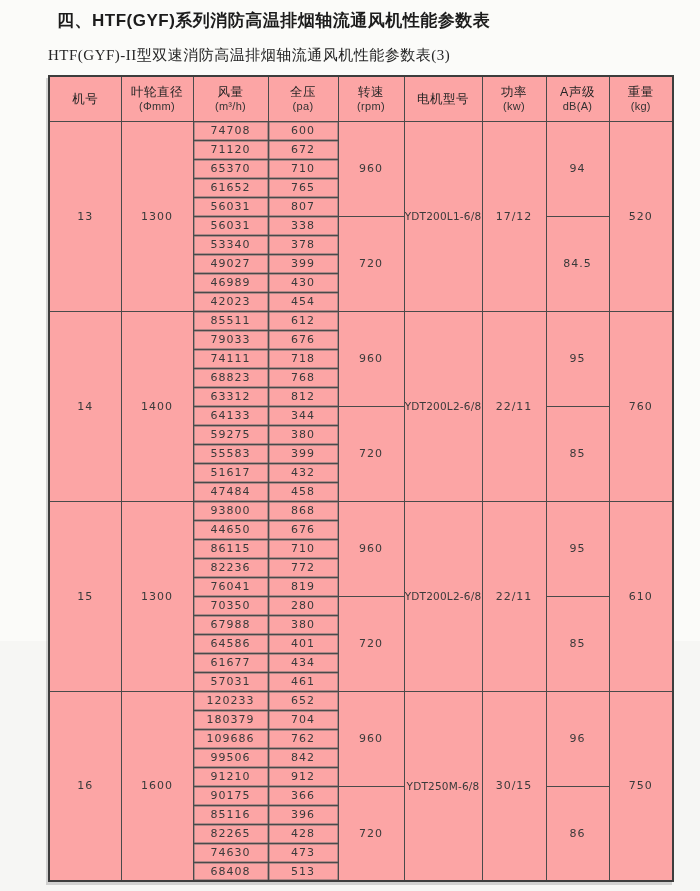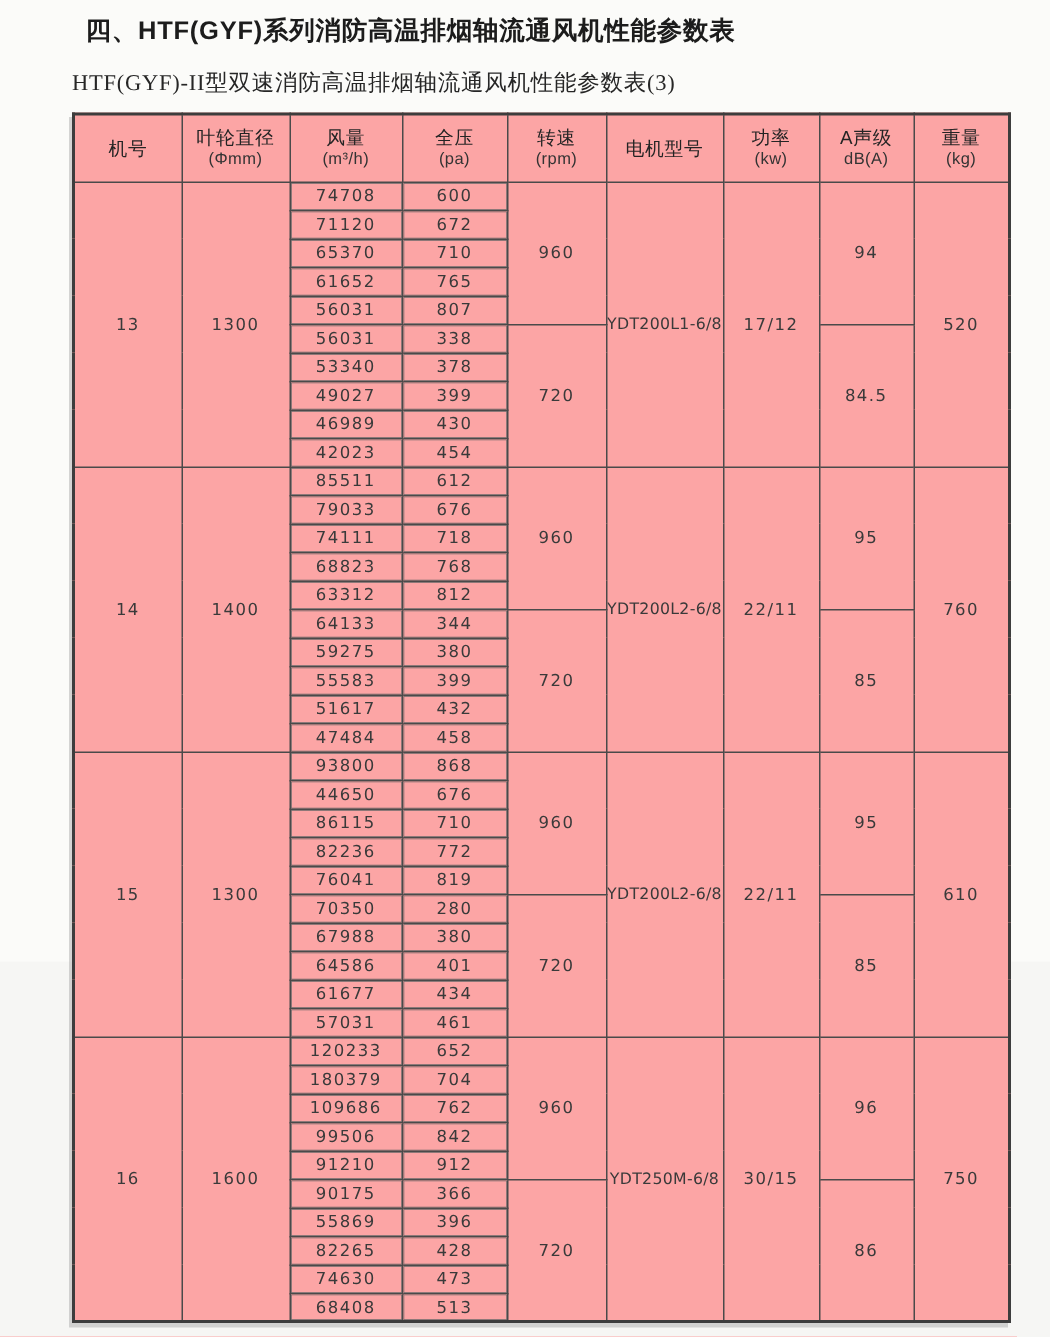--- a/index.html
+++ b/index.html
@@ -310,21 +310,21 @@
           <td class="cell-flow">91210</td>
           <td class="cell-press">912</td>
         </tr>
         <tr>
           <td class="cell-flow">90175</td>
           <td class="cell-press">366</td>
           <td rowspan="5">720</td>
           <td rowspan="5">86</td>
         </tr>
         <tr>
-          <td class="cell-flow">55869</td>
+          <td class="cell-flow">85116</td>
           <td class="cell-press">396</td>
         </tr>
         <tr>
           <td class="cell-flow">82265</td>
           <td class="cell-press">428</td>
         </tr>
         <tr>
           <td class="cell-flow">74630</td>
           <td class="cell-press">473</td>
         </tr>

